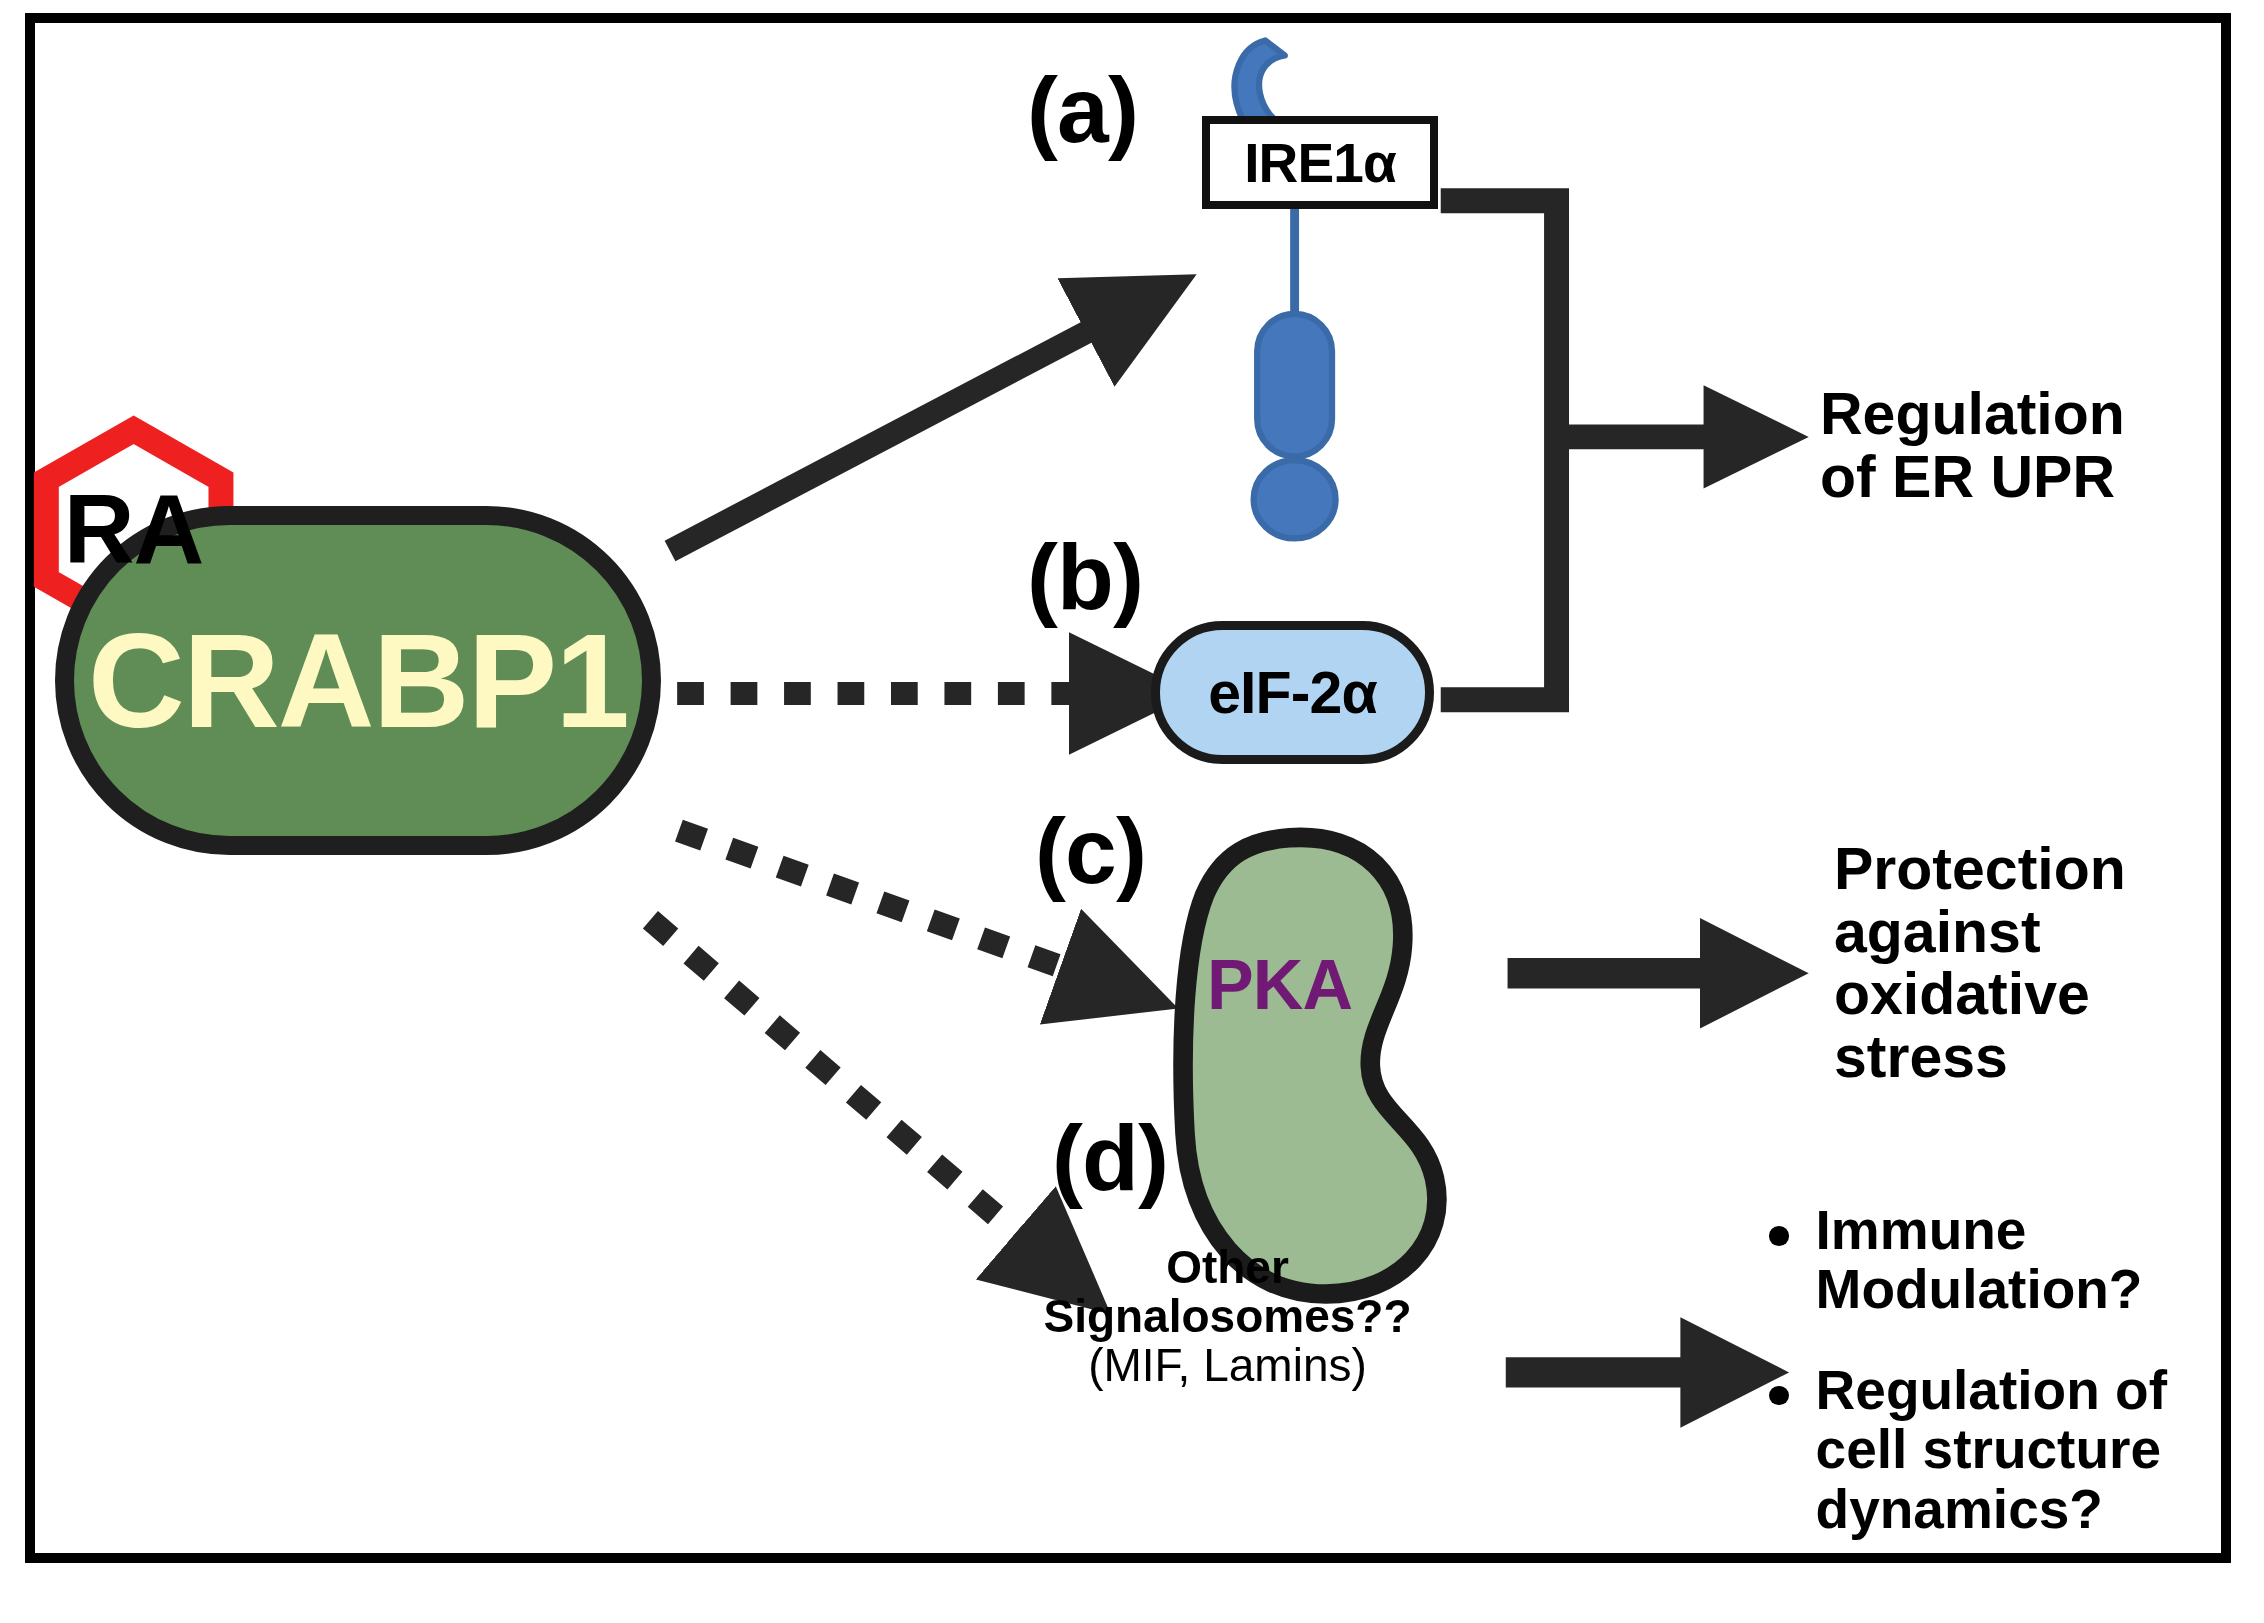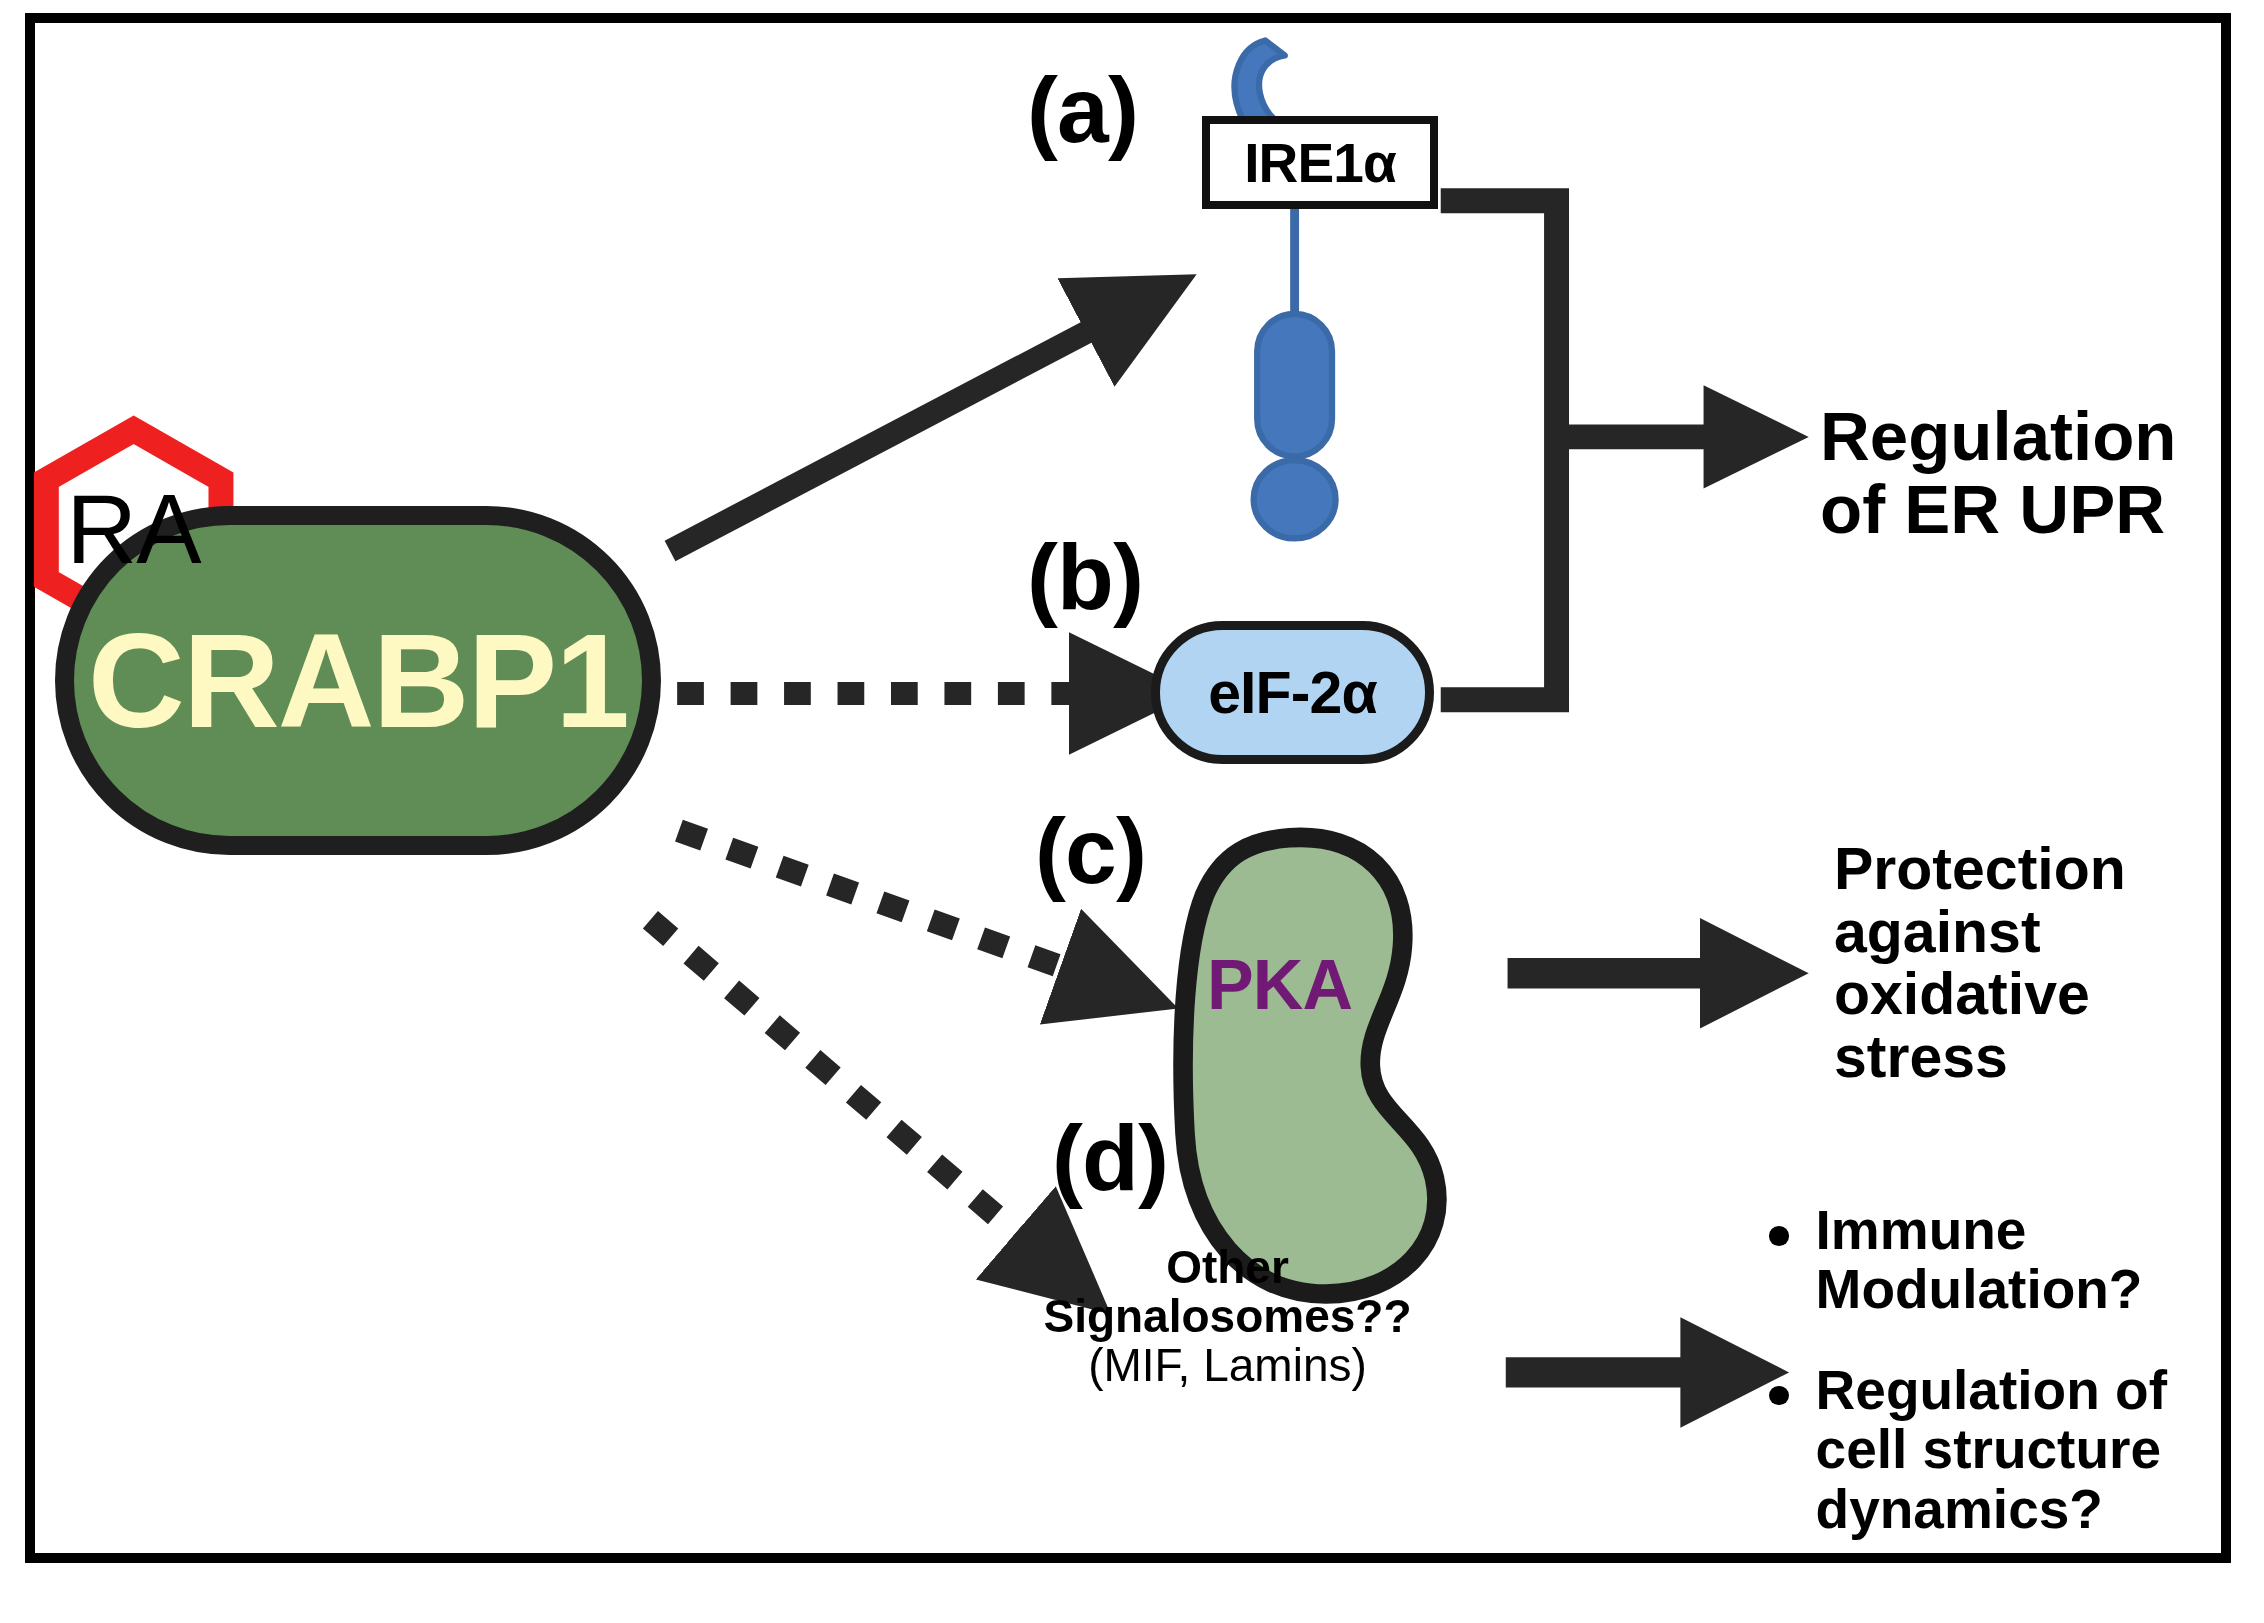--- a/index.html
+++ b/index.html
@@ -85,21 +85,21 @@
     position: absolute;
     left: 30px;
     top: 426px;
     width: 207px;
     height: 207px;
     display: flex;
     align-items: center;
     justify-content: center;
     color: #000000;
     font-size: 98px;
-    font-weight: normal;
+    font-weight: bold;
     letter-spacing: -0.9px;
   }
 
   
   #ire1a-box {
     position: absolute;
     left: 1202px;
     top: 116px;
     width: 236px;
     height: 93px;
@@ -146,22 +146,22 @@
     top: 945px;
     color: #701a75;
     font-size: 70px;
     font-weight: bold;
     letter-spacing: -0.9px;
   }
 
   
   #outcome-er {
     left: 1820px;
-    top: 400px;
-    font-size: 69px;
+    top: 383px;
+    font-size: 59px;
   }
   #outcome-oxid {
     left: 1834px;
     top: 838px;
     font-size: 59px;
   }
   
   #signalosome-block {
     position: absolute;
     left: 978px;

